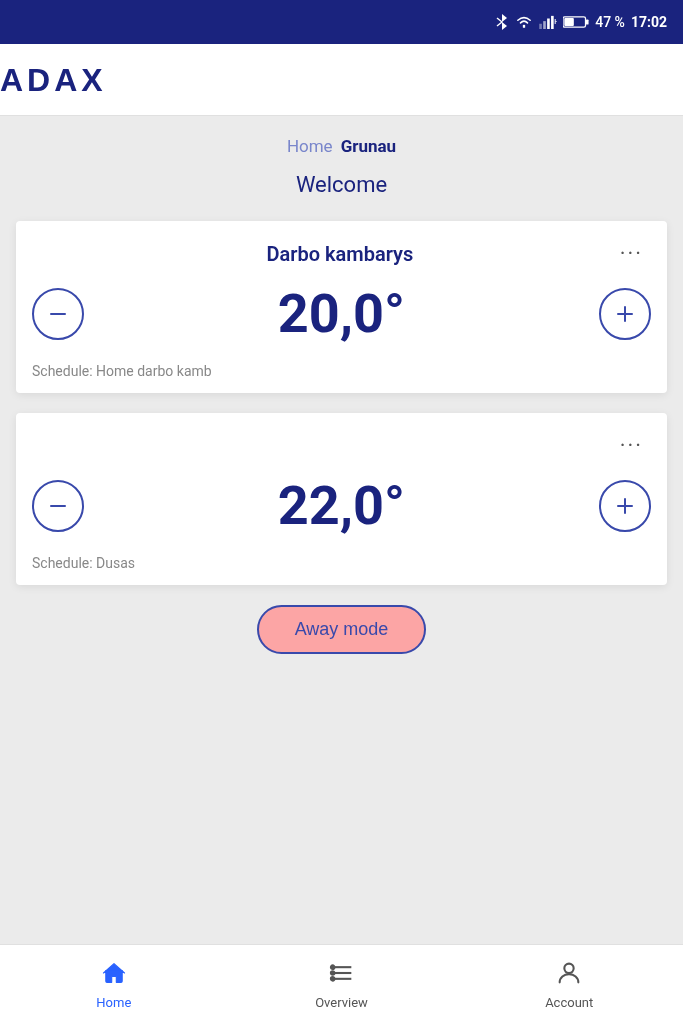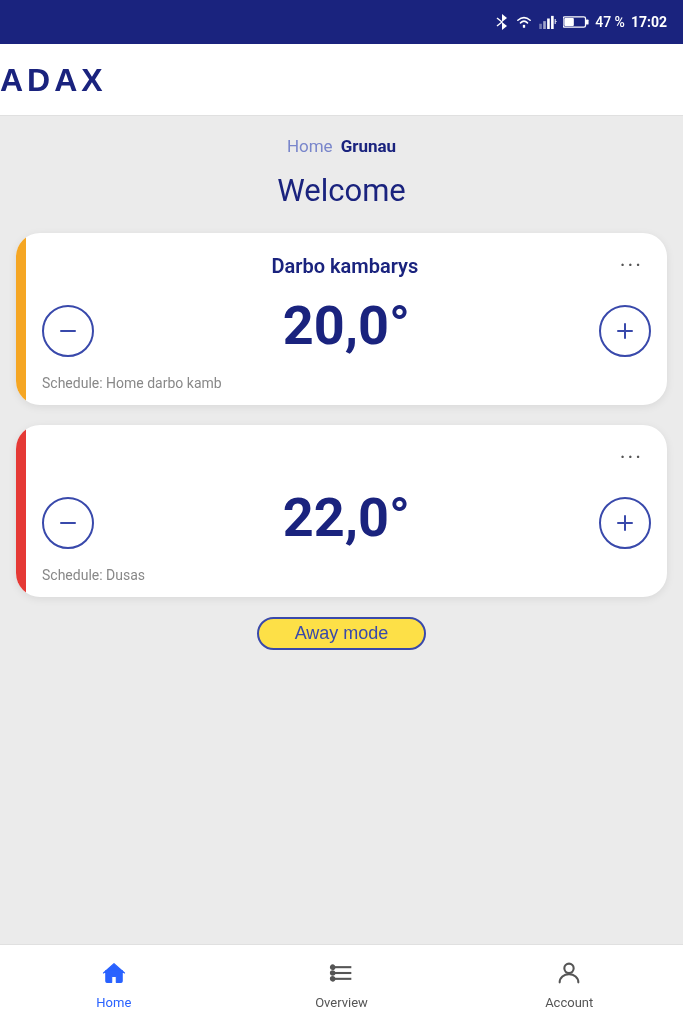--- a/index.html
+++ b/index.html
@@ -73,34 +73,34 @@
     }
     .breadcrumb-current {
       color: #1a237e;
       font-size: 17px;
       font-weight: bold;
     }
 
     
     .welcome-title {
       text-align: center;
-      font-size: 31px;
+      font-size: 22px;
       font-weight: 400;
       color: #1a237e;
       margin: 8px 0 24px;
     }
 
     
     .device-card {
       background: white;
-      border-radius: 24px;
+      border-radius: 4px;
       margin-bottom: 20px;
       overflow: hidden;
       display: flex;
-      flex-direction: row;
+      flex-direction: column;
       box-shadow: 0 2px 8px rgba(0,0,0,0.08);
     }
     .card-indicator {
       width: 10px;
       flex-shrink: 0;
       border-radius: 0;
     }
     .card-indicator.yellow { background: #f5a623; }
     .card-indicator.orange { background: #e53935; }
 
@@ -123,21 +123,21 @@
     }
     .card-menu {
       font-size: 22px;
       color: #555;
       cursor: pointer;
       padding: 4px 8px;
       letter-spacing: 2px;
     }
     .card-controls {
       display: flex;
-      align-items: flex-end;
+      align-items: center;
       justify-content: space-between;
       margin-bottom: 14px;
     }
     .ctrl-btn {
       width: 52px;
       height: 52px;
       border-radius: 50%;
       border: 2px solid #3949ab;
       background: white;
       display: flex;
@@ -167,24 +167,24 @@
     }
 
     
     .away-mode-container {
       display: flex;
       justify-content: center;
       margin: 8px 0 16px;
     }
     .away-btn {
       border: 2px solid #3949ab;
-      background: #fde047;
+      background: #fca5a5;
       color: #3949ab;
       font-size: 18px;
-      padding: 4px 36px;
+      padding: 12px 36px;
       border-radius: 30px;
       cursor: pointer;
       font-weight: 400;
     }
 
     
     .bottom-nav {
       background: white;
       border-top: 1px solid #e0e0e0;
       display: flex;

